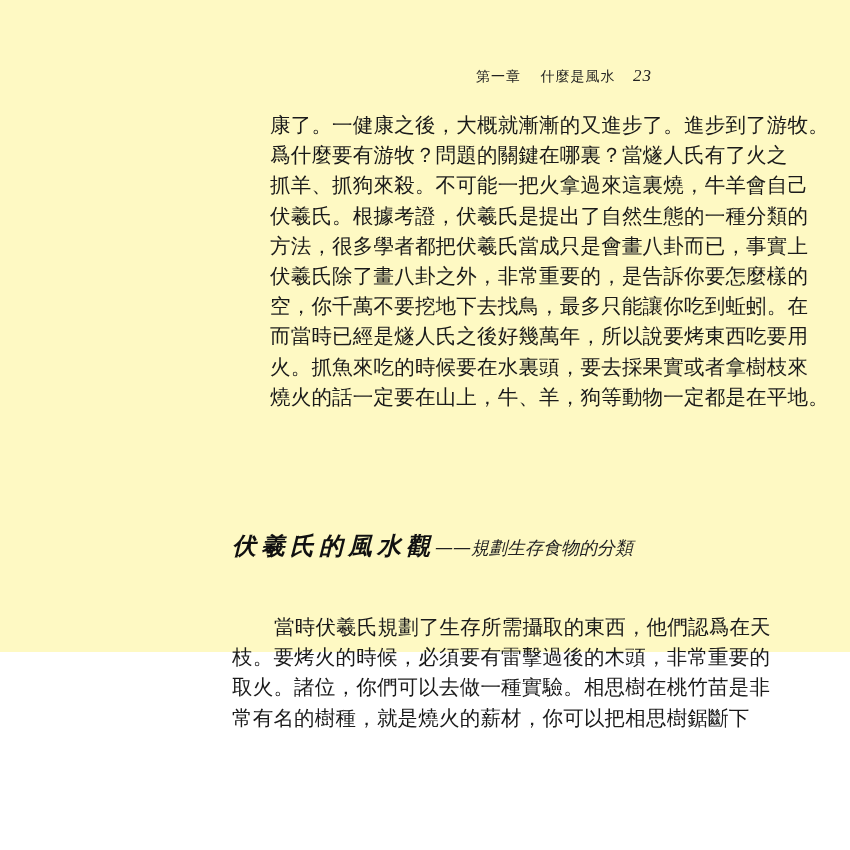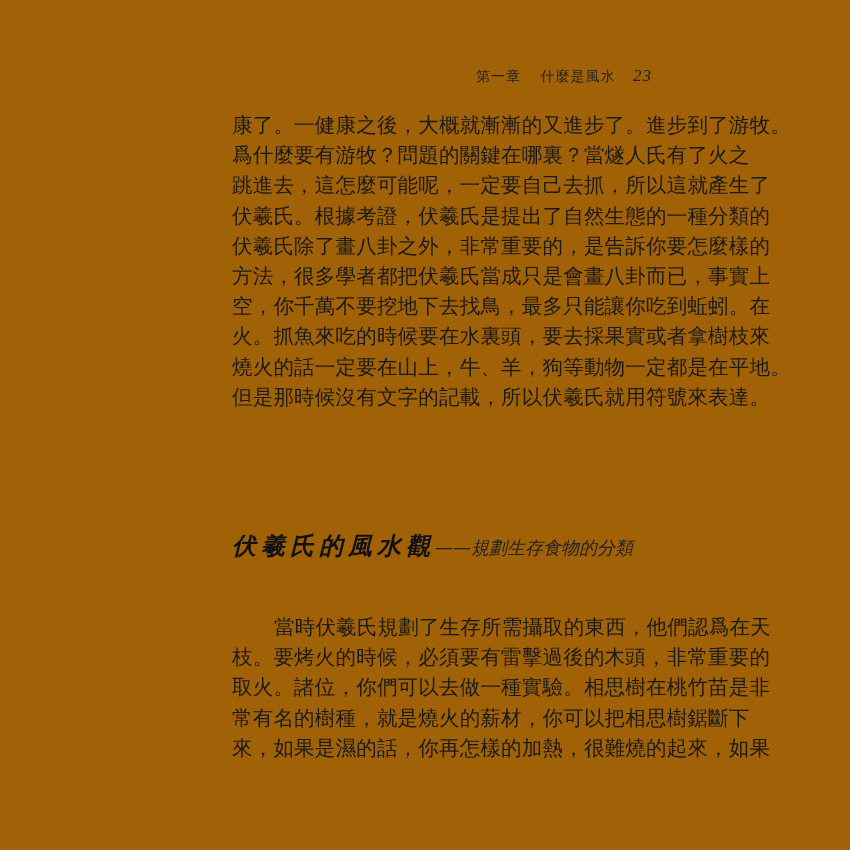--- a/index.html
+++ b/index.html
@@ -1,28 +1,28 @@
 <!DOCTYPE html>
 <html><head>
 <meta charset="utf-8">
 <style>
   html, body { margin: 0; padding: 0; background: #ffffff; }
   body { width: 850px; height: 850px; position: relative; overflow: hidden;
          font-family: "DejaVu Serif", "Liberation Serif", serif; color: #1a1a1a; }
-  .page { position: absolute; left: 0; top: 0; width: 850px; height: 850px; background: #a16207; }
+  .page { position: absolute; left: 0; top: 0; width: 850px; height: 652px; background: #fef9c3; }
   .running-head { position: absolute; top: 66px; right: 198px; font-size: 14px; color: #222;
                   letter-spacing: 1px; white-space: nowrap; }
   .running-head .chap { margin-right: 14px; }
   .running-head .title { margin-right: 12px; }
   .running-head .num { font-style: italic; font-family: "Liberation Serif", serif; font-size: 17px; }
   .body-text { position: absolute; left: 232px; width: 424px; }
   .line { height: 30.2px; line-height: 30.2px; font-size: 20.5px; white-space: nowrap;
           text-align: justify; text-align-last: justify; letter-spacing: 0.2px; }
   .line.last { text-align-last: left; }
-  .block1 { top: 110px; }
+  .block1 { top: 110px; margin-left: 38px; }
   .heading { position: absolute; left: 232px; top: 530px; white-space: nowrap; font-style: italic; }
   .heading .main { font-size: 24px; font-weight: bold; letter-spacing: 5px;
                    font-family: "DejaVu Serif", serif; color: #111; }
   .heading .sub { font-size: 18px; color: #222; }
   .block2 { top: 612px; }
   .indent { text-indent: 42px; }
 </style>
 </head>
 <body>
 
@@ -30,35 +30,34 @@
 
   <div class="running-head">
     <span class="chap">第一章</span>
     <span class="title">什麼是風水</span>
     <span class="num">23</span>
   </div>
 
   <div class="body-text block1">
     <div class="line">康了。一健康之後，大概就漸漸的又進步了。進步到了游牧。</div>
     <div class="line">爲什麼要有游牧？問題的關鍵在哪裏？當燧人氏有了火之</div>
-    <div class="line">跳進去，這怎麼可能呢，一定要自己去抓，所以這就產生了</div>
+    <div class="line">抓羊、抓狗來殺。不可能一把火拿過來這裏燒，牛羊會自己</div>
     <div class="line">伏羲氏。根據考證，伏羲氏是提出了自然生態的一種分類的</div>
+    <div class="line">方法，很多學者都把伏羲氏當成只是會畫八卦而已，事實上</div>
     <div class="line">伏羲氏除了畫八卦之外，非常重要的，是告訴你要怎麼樣的</div>
-    <div class="line">方法，很多學者都把伏羲氏當成只是會畫八卦而已，事實上</div>
     <div class="line">空，你千萬不要挖地下去找鳥，最多只能讓你吃到蚯蚓。在</div>
+    <div class="line">而當時已經是燧人氏之後好幾萬年，所以說要烤東西吃要用</div>
     <div class="line">火。抓魚來吃的時候要在水裏頭，要去採果實或者拿樹枝來</div>
     <div class="line">燒火的話一定要在山上，牛、羊，狗等動物一定都是在平地。</div>
-    <div class="line last">但是那時候沒有文字的記載，所以伏羲氏就用符號來表達。</div>
   </div>
 
   <div class="heading">
     <span class="main">伏羲氏的風水觀</span><span class="sub">——</span><span class="sub">規劃生存食物的分類</span>
   </div>
 
   <div class="body-text block2">
     <div class="line indent">當時伏羲氏規劃了生存所需攝取的東西，他們認爲在天</div>
     <div class="line">枝。要烤火的時候，必須要有雷擊過後的木頭，非常重要的</div>
     <div class="line">取火。諸位，你們可以去做一種實驗。相思樹在桃竹苗是非</div>
     <div class="line">常有名的樹種，就是燒火的薪材，你可以把相思樹鋸斷下</div>
-    <div class="line">來，如果是濕的話，你再怎樣的加熱，很難燒的起來，如果</div>
   </div>
 
 </div>
 
 </body></html>

